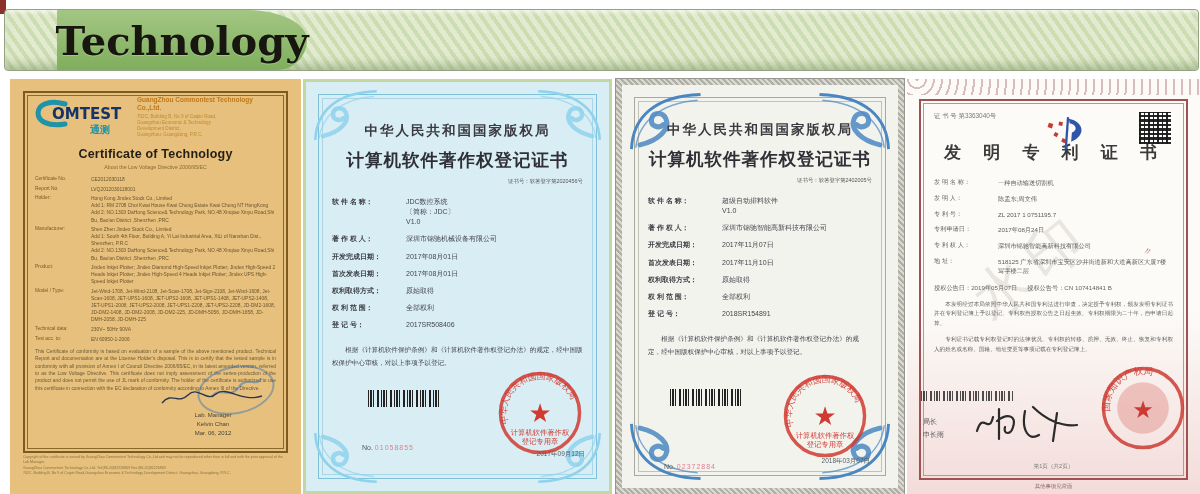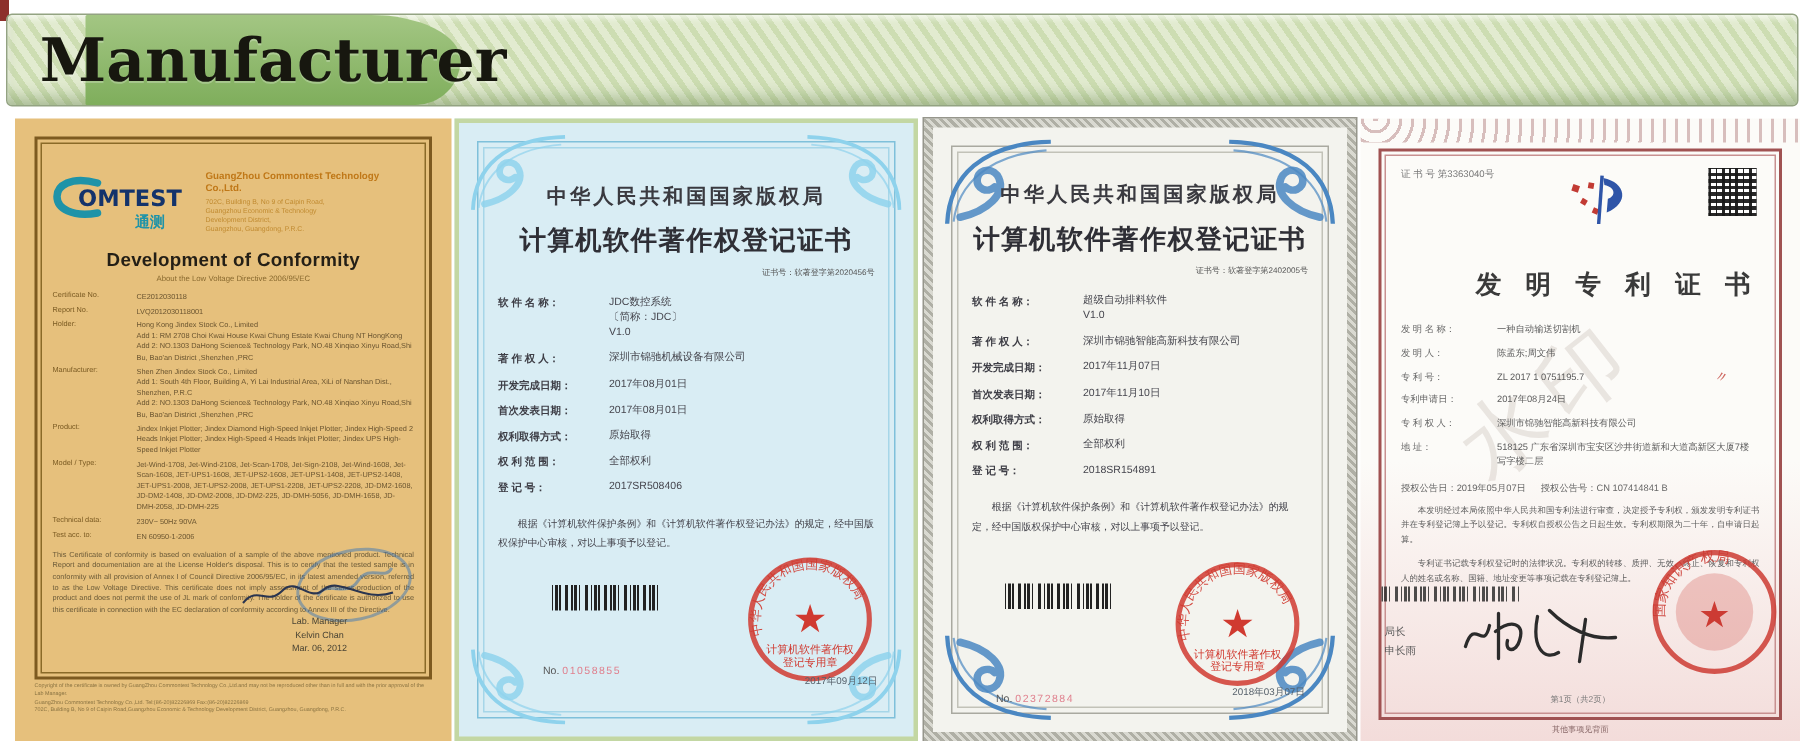--- a/index.html
+++ b/index.html
@@ -18,21 +18,21 @@
     display:flex;align-items:center;justify-content:center;}
   .banner-title{font-family:"DejaVu Serif","Liberation Serif",serif;font-weight:bold;font-size:40px;
     color:#17170f;text-shadow:0 1px 0 rgba(255,255,255,.25);}
 
   
   .cert{position:absolute;top:79px;height:415px;overflow:hidden;}
 
   
   .cert-ce{left:10px;width:291px;background:#e6c07c;}
   .ce-frame{position:absolute;left:13px;top:12px;right:13px;height:358px;border:2px solid #7d5a20;}
-  .ce-frame-inner{position:absolute;inset:2px;border:1px solid #8a6a28;padding:18px 7px;box-sizing:border-box;}
+  .ce-frame-inner{position:absolute;inset:2px;border:1px solid #8a6a28;padding:0 7px;box-sizing:border-box;}
   .ce-head{display:flex;gap:6px;}
   .comtest{flex:0 0 96px;}
   .ce-company{font-size:6.5px;font-weight:bold;color:#c07818;line-height:1.25;}
   .ce-addr{font-size:4.6px;color:#c08a30;line-height:1.3;margin-top:2px;}
   .ce-title{text-align:center;font-size:12.5px;font-weight:bold;color:#241f16;margin-top:7px;letter-spacing:.2px;}
   .ce-sub{text-align:center;font-size:5.2px;color:#8a6a30;margin-top:3px;}
   .ce-rows{margin-top:6px;}
   .ce-row{display:flex;gap:4px;margin-top:2.5px;}
   .ce-label{flex:0 0 52px;font-size:4.9px;color:#7a5a22;}
   .ce-value{flex:1;font-size:4.9px;color:#6b5530;line-height:1.45;}
@@ -85,22 +85,22 @@
   .pat-lace{position:absolute;left:0;right:0;top:0;height:16px;opacity:.55;background:
     repeating-radial-gradient(circle at 10px 0,#b98c8c 0 2px,transparent 2px 8px);}
   .pat-frame{position:absolute;inset:20px 12px 14px 12px;border:2px solid #a05252;}
   .pat-frame-inner{position:absolute;inset:2px;border:1px solid #c89090;padding:8px 10px;box-sizing:border-box;}
   .pat-certno{font-size:6.4px;color:#777;}
   .pat-logo{position:absolute;left:118px;top:10px;}
   .qr{position:absolute;right:12px;top:8px;width:32px;height:32px;background-color:#fff;opacity:.9;
     background-image:repeating-linear-gradient(90deg,#111 0 2px,#fff 2px 5px,#111 5px 6px,#fff 6px 9px),
                      repeating-linear-gradient(0deg,#111 0 2px,#fff 2px 4px,#111 4px 7px,#fff 7px 9px);
     background-blend-mode:multiply;}
-  .pat-title{text-align:right;font-size:17px;font-weight:bold;color:#3a3a3a;letter-spacing:6px;margin-top:57px;
-    font-family:Liberation Serif, serif;}
+  .pat-title{text-align:center;font-size:17px;font-weight:bold;color:#3a3a3a;letter-spacing:6px;margin-top:20px;
+    font-family:Liberation Mono, monospace;}
   .pat-fields{margin-top:14px;}
   .pat-row{display:flex;margin-top:6.5px;}
   .pat-label{flex:0 0 64px;font-size:6.2px;color:#666;}
   .pat-value{flex:1;font-size:6.2px;color:#5c5c5c;line-height:1.5;}
   .pat-grant{display:flex;gap:10px;margin-top:8px;font-size:6.2px;color:#666;}
   .pat-para{font-size:5.6px;color:#5e5e5e;line-height:1.7;text-align:justify;margin-top:7px;text-indent:2em;}
   .pat-barcode{left:14px;top:312px;width:92px;height:10px;opacity:.8;}
   .pat-director{position:absolute;left:16px;top:336px;font-size:7px;color:#555;line-height:1.9;}
   .pat-sign{position:absolute;left:62px;top:322px;}
   .pat-stamp{right:14px;top:286px;}
@@ -112,21 +112,21 @@
 </style>
 </head>
 <body>
 
 <div class="stage">
 
   <div class="corner-sliver"></div>
 
   <div class="banner">
     <div class="banner-blob">
-      <span class="banner-title">Manufacturer</span>
+      <span class="banner-title">Technology</span>
     </div>
   </div>
 
   <section class="cert cert-ce">
     <div class="ce-frame">
       <div class="ce-frame-inner">
         <div class="ce-head">
           <div class="comtest">
             <svg width="96" height="40" viewBox="0 0 96 40">
               <path d="M30 8 C12 3 3 10 3 17 C3 25 13 31 30 28" fill="none" stroke="#1f93a8" stroke-width="5" stroke-linecap="round"></path>
@@ -135,21 +135,21 @@
             </svg>
           </div>
           <div>
             <div class="ce-company">GuangZhou Commontest Technology Co.,Ltd.</div>
             <div class="ce-addr ml">702C, Building B, No 9 of Caipin Road,
 Guangzhou Economic &amp; Technology
 Development District,
 Guangzhou, Guangdong, P.R.C.</div>
           </div>
         </div>
-        <div class="ce-title">Development of Conformity</div>
+        <div class="ce-title">Certificate of Technology</div>
         <div class="ce-sub">About the Low Voltage Directive 2006/95/EC</div>
         <div class="ce-rows">
           <div class="ce-row">
               <span class="ce-label">Certificate No.</span>
               <span class="ce-value ml">CE2012030118</span>
             </div>
           <div class="ce-row">
               <span class="ce-label">Report No.</span>
               <span class="ce-value ml">LVQ2012030118001</span>
             </div>

